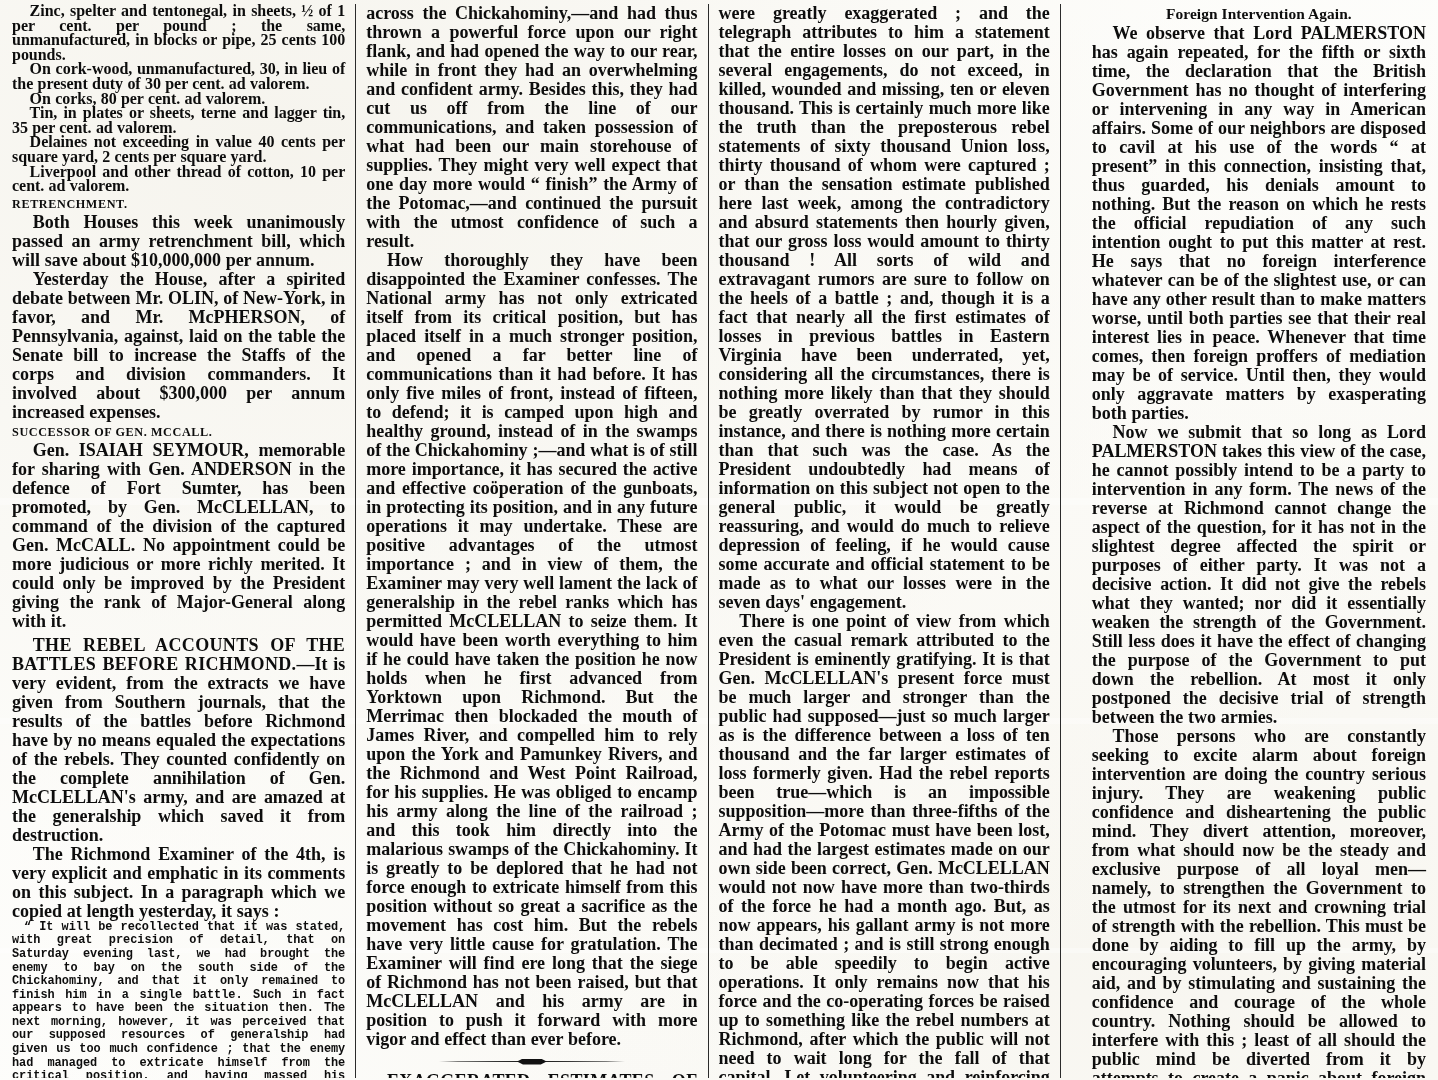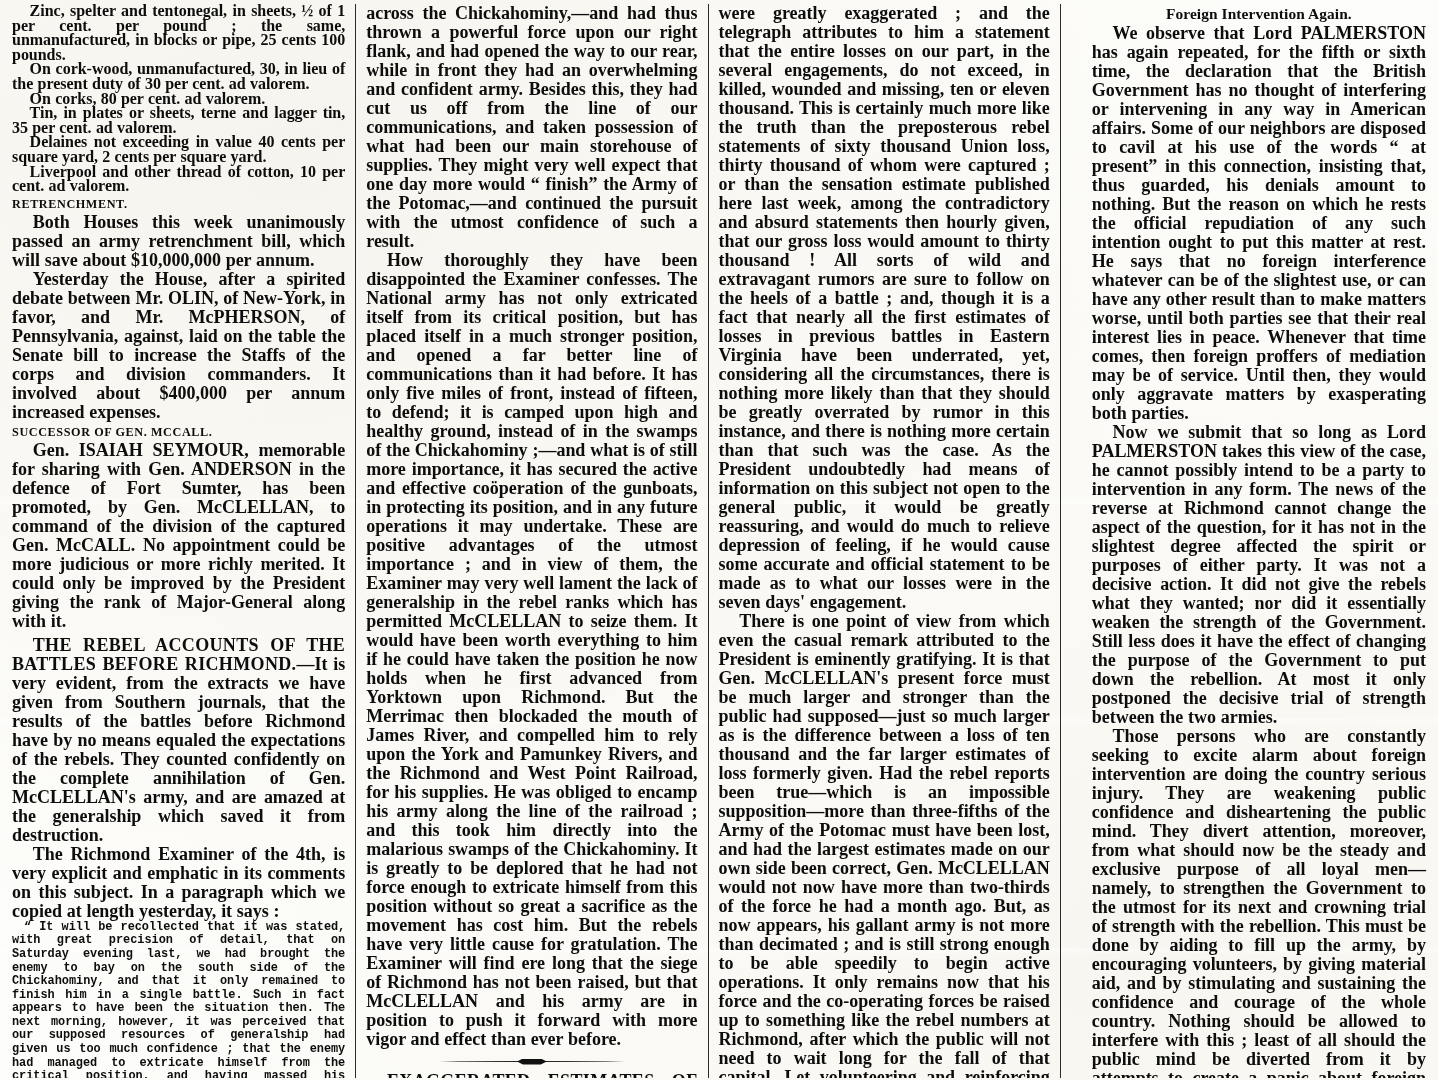--- a/index.html
+++ b/index.html
@@ -157,21 +157,21 @@
     <p class="tariff">Zinc, spelter and tentonegal, in sheets, ½ of 1 per cent. per pound ; the same, unmanufactured, in blocks or pipe, 25 cents 100 pounds.</p>
     <p class="tariff">On cork-wood, unmanufactured, 30, in lieu of the present duty of 30 per cent. ad valorem.</p>
     <p class="tariff">On corks, 80 per cent. ad valorem.</p>
     <p class="tariff">Tin, in plates or sheets, terne and lagger tin, 35 per cent. ad valorem.</p>
     <p class="tariff">Delaines not exceeding in value 40 cents per square yard, 2 cents per square yard.</p>
     <p class="tariff">Liverpool and other thread of cotton, 10 per cent. ad valorem.</p>
 
     <div class="subhead">RETRENCHMENT.</div>
 
     <p>Both Houses this week unanimously passed an army retrenchment bill, which will save about $10,000,000 per annum.</p>
-    <p>Yesterday the House, after a spirited debate between Mr. OLIN, of New-York, in favor, and Mr. McPHERSON, of Pennsylvania, against, laid on the table the Senate bill to increase the Staffs of the corps and division commanders. It involved about $400,000 per annum increased expenses.</p>
+    <p>Yesterday the House, after a spirited debate between Mr. OLIN, of New-York, in favor, and Mr. McPHERSON, of Pennsylvania, against, laid on the table the Senate bill to increase the Staffs of the corps and division commanders. It involved about $300,000 per annum increased expenses.</p>
 
     <div class="subhead">SUCCESSOR OF GEN. McCALL.</div>
 
     <p>Gen. ISAIAH SEYMOUR, memorable for sharing with Gen. ANDERSON in the defence of Fort Sumter, has been promoted, by Gen. McCLELLAN, to command of the division of the captured Gen. McCALL. No appointment could be more judicious or more richly merited. It could only be improved by the President giving the rank of Major-General along with it.</p>
 
     <div class="spacer-sm"></div>
 
     <p><span class="sc">THE REBEL ACCOUNTS OF THE BATTLES BEFORE RICHMOND.</span><span>—It is very evident, from the extracts we have given from Southern journals, that the results of the battles before Richmond have by no means equaled the expectations of the rebels. They counted confidently on the complete annihilation of Gen. McCLELLAN's army, and are amazed at the generalship which saved it from destruction.</span></p>
 
     <p>The Richmond Examiner of the 4th, is very explicit and emphatic in its comments on this subject. In a paragraph which we copied at length yesterday, it says :</p>

